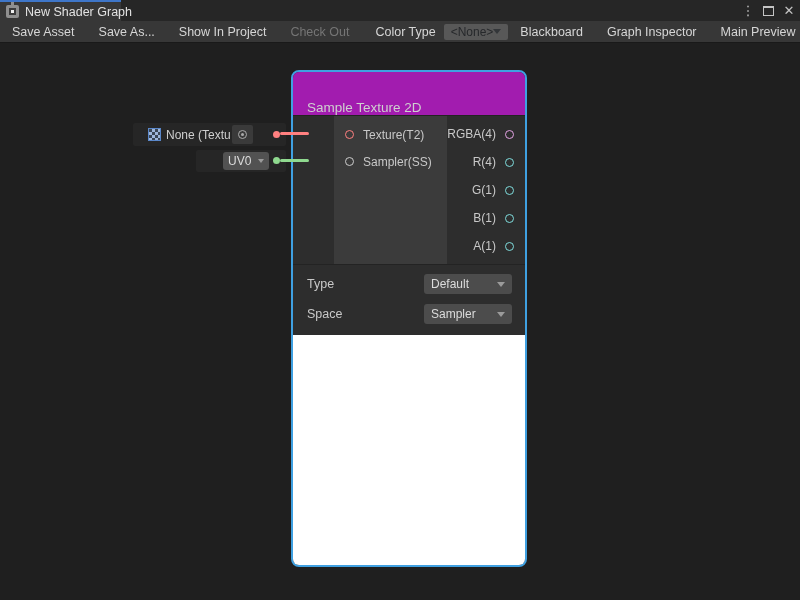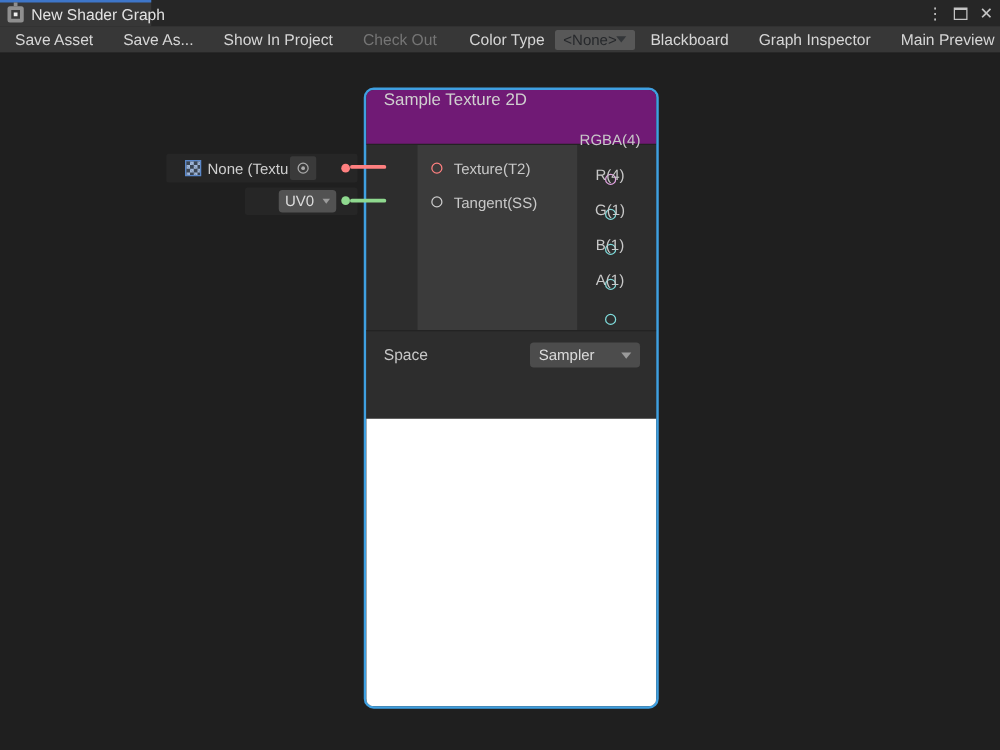--- a/index.html
+++ b/index.html
@@ -34,30 +34,30 @@
   .gap30 { width:30px; }
 
   .dd-arrow { width:0; height:0; border-left:4px solid transparent; border-right:4px solid transparent;
               border-top:5px solid #9B9B9B; }
   .tb-dd .dd-arrow { border-top-color:#333639; }
 
   
   .node { position:absolute; left:291px; top:70px; width:236px; height:497px;
           border:2px solid #3FA0E1; border-radius:8px; background:#2D2D2D; overflow:hidden;
           display:flex; flex-direction:column; }
-  .node-header { height:44px; display:flex; align-items:flex-start; padding-left:14px;
-                 background:#701a75; border-bottom:1px solid #232323; }
+  .node-header { height:44px; display:flex; align-items:flex-end; padding-left:14px;
+                 background:#a21caf; border-bottom:1px solid #232323; }
   .node-title { color:#CFCFCF; font-size:13.5px; }
 
   .ports { height:148px; display:flex;margin-left:41px; }
   .in-col { width:128px; background:#3B3B3B; }
   .out-col { flex:1; background:#2D2D2D; }
   .in-row { height:27px; display:flex; align-items:center; gap:9px; padding-left:11px; }
   .in-col .in-row:first-child { margin-top:5px; }
-  .out-row { height:28px; display:flex; align-items:center; justify-content:flex-end; gap:20px; padding-right:11px;flex-direction:column; }
+  .out-row { height:28px; display:flex; align-items:center; justify-content:flex-end; gap:9px; padding-right:11px; }
   .out-col .out-row:first-child { margin-top:4px; }
   .port { width:9px; height:9px; border-radius:50%; border:1.5px solid #CCCCCC; background:transparent; flex:0 0 auto; }
   .port-label { color:#C8C8C8; font-size:12px; white-space:nowrap; }
 
   .node-controls { height:71px; background:#2D2D2D; border-top:1px solid #232323; padding-top:4px; }
   .ctl-row { height:30px; display:flex; align-items:center; justify-content:space-between; padding:0 13px 0 14px; }
   .ctl-label { color:#C8C8C8; font-size:12.5px; }
   .node-dd { width:88px; height:20px; background:#4C4C4C; border-radius:3px; display:flex; align-items:center;
              justify-content:space-between; padding:0 7px; color:#DCDCDC; font-size:12px; cursor:default; }
   .node-preview { flex:1; background:#FFFFFF; }
@@ -134,21 +134,21 @@
     <span class="node-title">Sample Texture 2D</span>
   </div>
   <div class="ports">
     <div class="in-col">
       <div class="in-row">
         <span class="port" style="border-color: rgb(255, 128, 128);"></span>
         <span class="port-label">Texture(T2)</span>
       </div>
       <div class="in-row">
         <span class="port" style="border-color: rgb(204, 204, 204);"></span>
-        <span class="port-label">Tangent(SS)</span>
+        <span class="port-label">Sampler(SS)</span>
       </div>
     </div>
     <div class="out-col">
       <div class="out-row">
         <span class="port-label">RGBA(4)</span>
         <span class="port" style="border-color: rgb(226, 163, 226);"></span>
       </div>
       <div class="out-row">
         <span class="port-label">R(4)</span>
         <span class="port" style="border-color: rgb(127, 219, 219);"></span>
@@ -161,20 +161,27 @@
         <span class="port-label">B(1)</span>
         <span class="port" style="border-color: rgb(127, 219, 219);"></span>
       </div>
       <div class="out-row">
         <span class="port-label">A(1)</span>
         <span class="port" style="border-color: rgb(127, 219, 219);"></span>
       </div>
     </div>
   </div>
   <div class="node-controls">
+    <div class="ctl-row">
+      <span class="ctl-label">Type</span>
+      <div class="node-dd">
+        <span>Default</span>
+        <span class="dd-arrow"></span>
+      </div>
+    </div>
     <div class="ctl-row">
       <span class="ctl-label">Space</span>
       <div class="node-dd">
         <span>Sampler</span>
         <span class="dd-arrow"></span>
       </div>
     </div>
   </div>
   <div class="node-preview"></div>
 </div>

